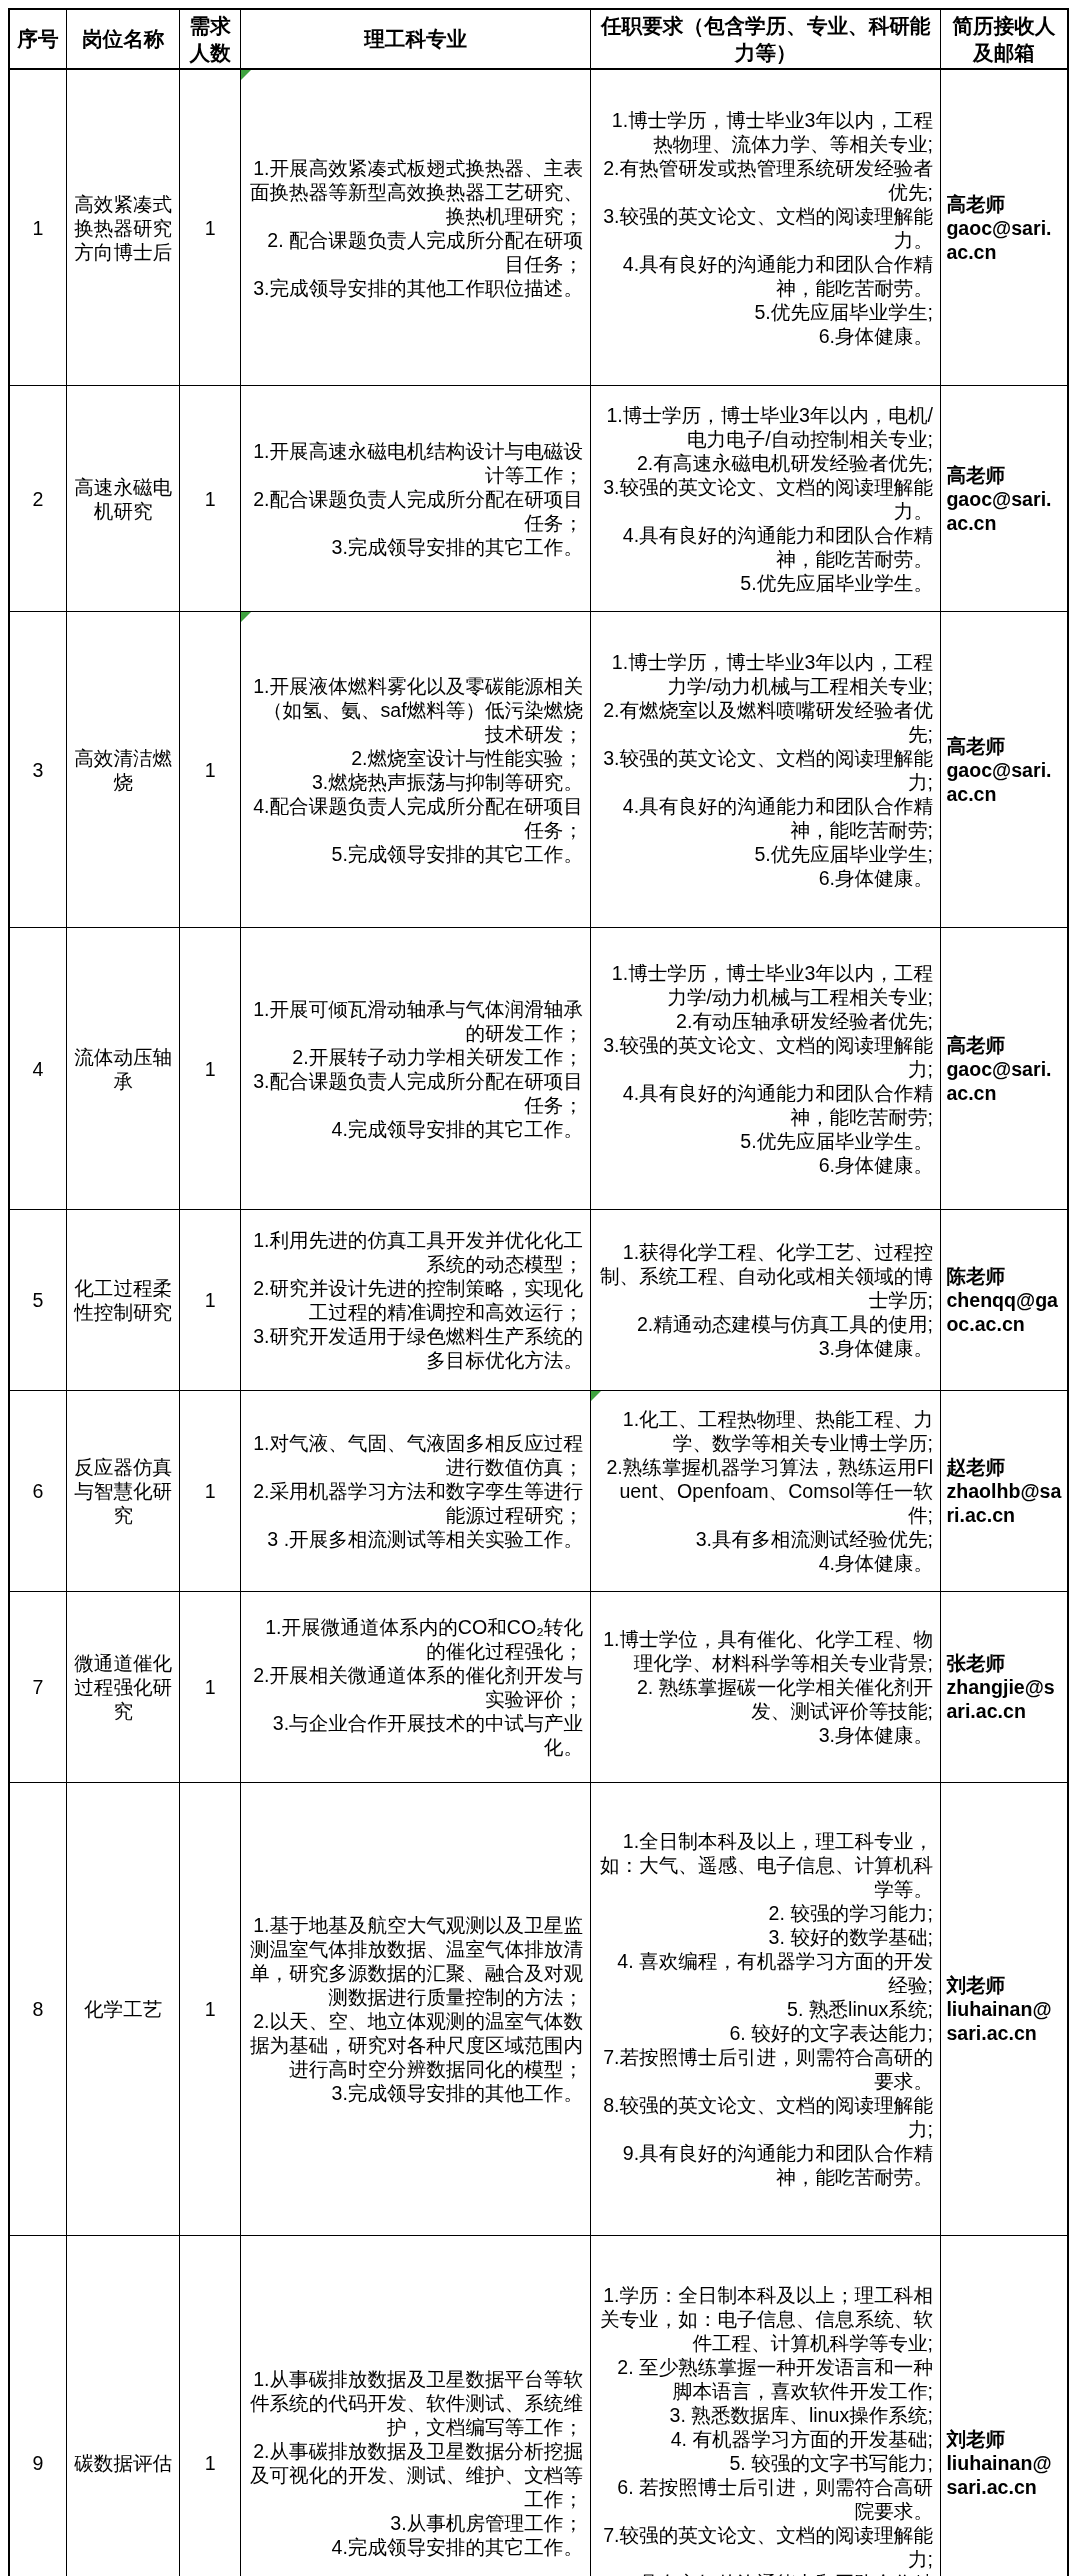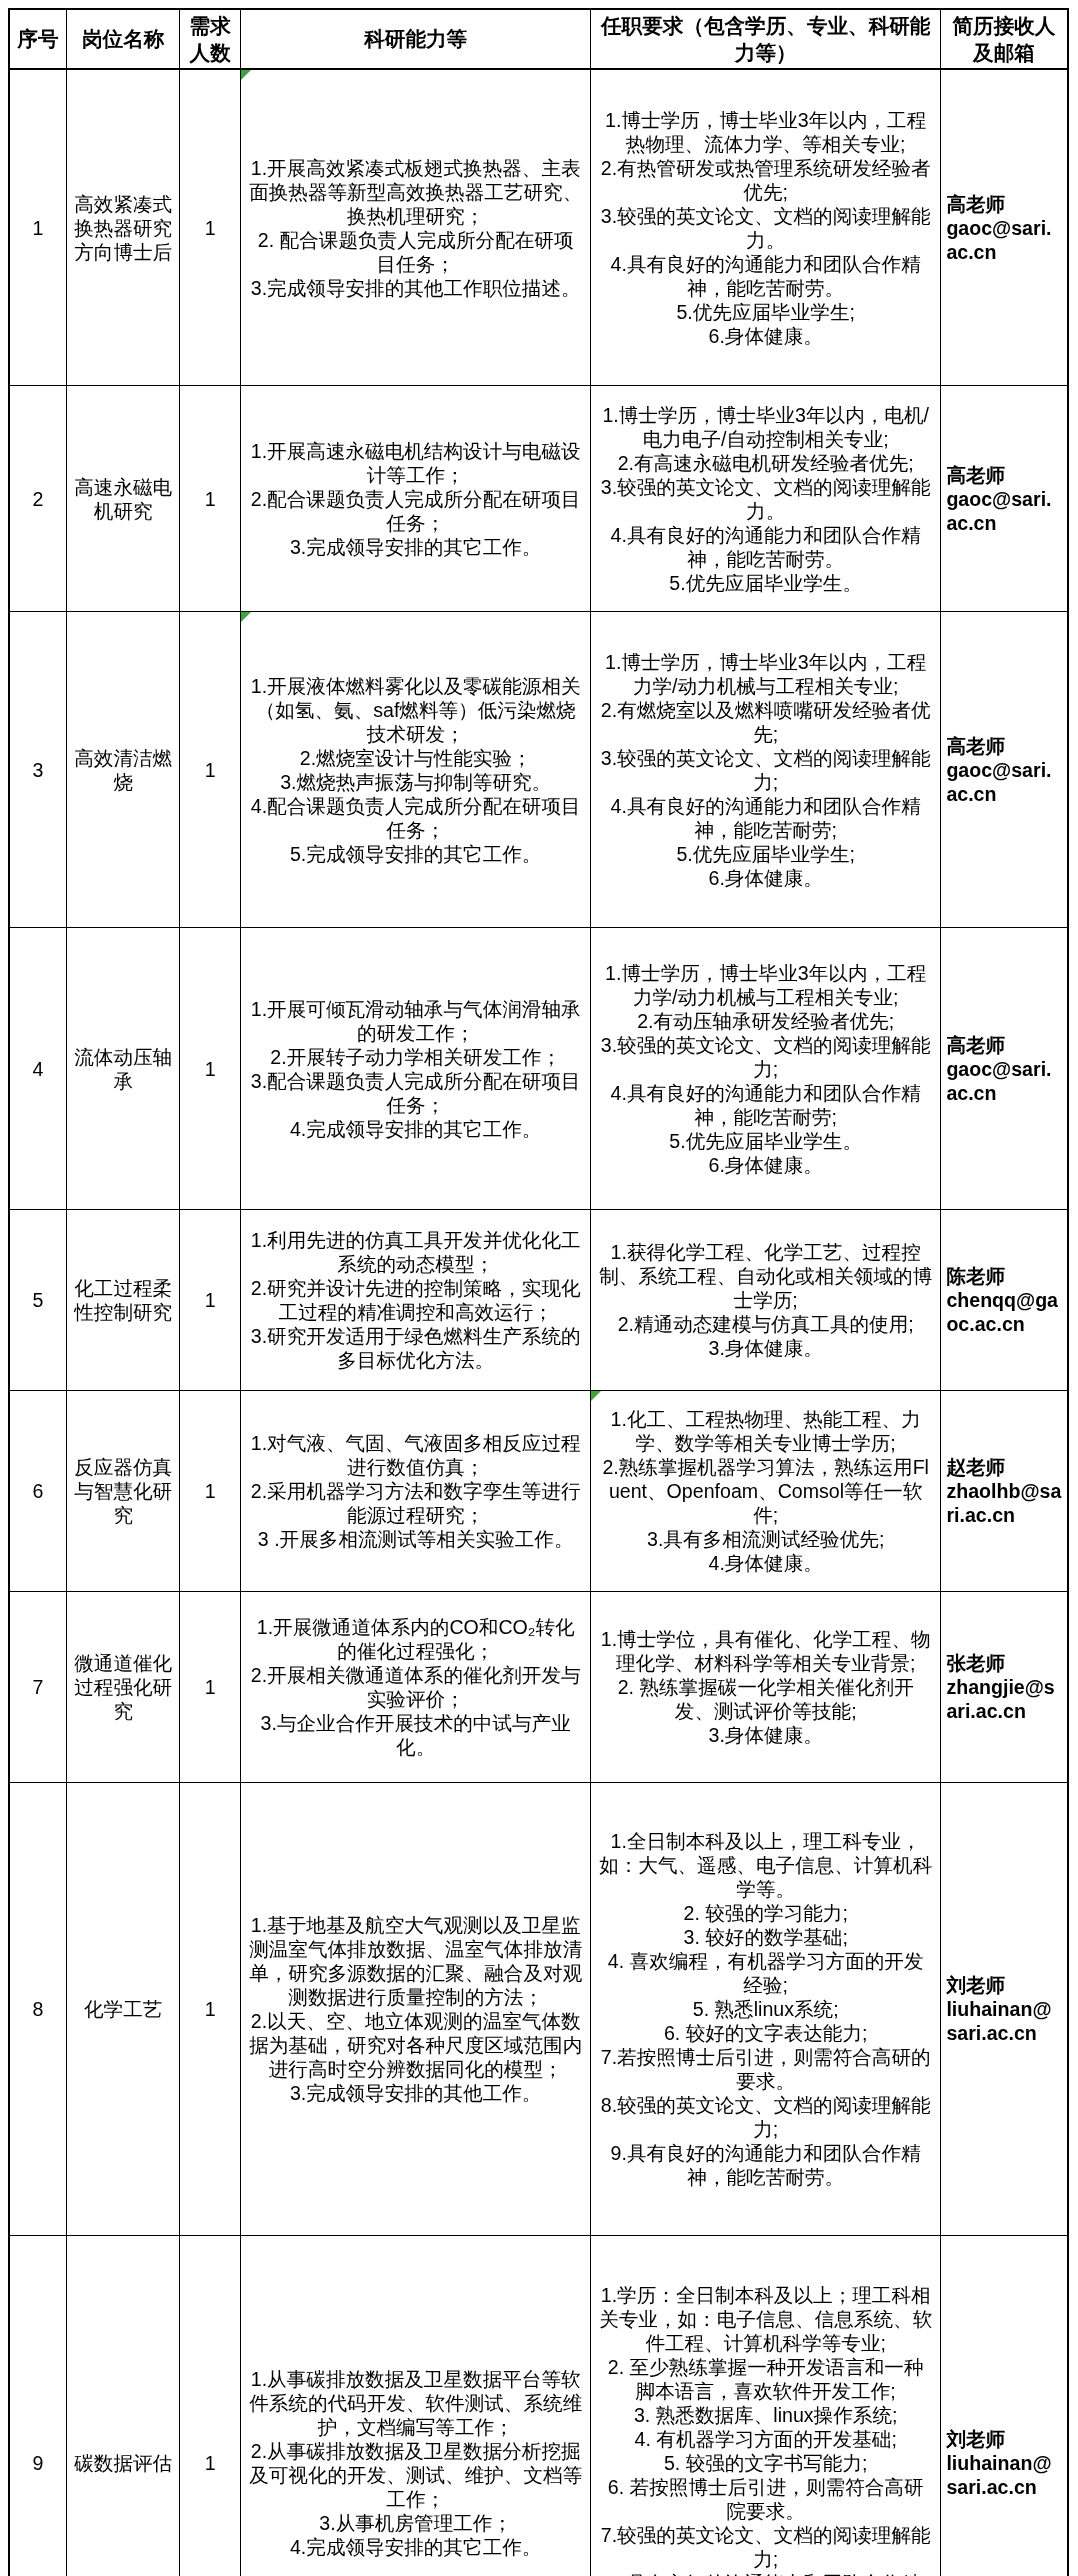--- a/index.html
+++ b/index.html
@@ -15,21 +15,21 @@
   }
   th,td{border:1.5px solid #000;vertical-align:middle;overflow:hidden;}
   thead th{
     font-weight:bold;font-size:20.6px;line-height:27px;
     text-align:center;padding:2.1px 4.1px;
     border-bottom:2.6px solid #000;white-space:pre-line;
   }
   td{font-size:19.6px;line-height:24px;position:relative;}
   td.c1,td.c3{text-align:center;}
   td.c2{text-align:center;padding:0 3.1px;}
-  td.c4,td.c5{text-align:center;padding:5.2px 7.2px;}
+  td.c4,td.c5{text-align:right;padding:5.2px 7.2px;}
   td.c6{text-align:left;padding:2.1px 5.2px;word-break:break-all;font-weight:bold;}
   .multiline{white-space:pre-line;word-break:break-all;}
   .contact-line{display:block;}
   .corner-marker{
     position:absolute;top:0;left:0;width:0;height:0;
     border-top:10.3px solid #3fa33f;border-right:10.3px solid transparent;
   }
 </style>
 </head>
 <body>
@@ -43,21 +43,21 @@
       <col style="width:350px">
       <col style="width:350px">
       <col style="width:127px">
     </colgroup>
     <thead>
       <tr style="height:59px">
         <th>序号</th>
         <th>岗位名称</th>
         <th>需求
 人数</th>
-        <th>科研能力等</th>
+        <th>理工科专业</th>
         <th>任职要求（包含学历、专业、科研能力等）</th>
         <th>简历接收人
 及邮箱</th>
       </tr>
     </thead>
     <tbody id="rows">
         <tr style="height: 317px;">
     <td class="c1"><span>1</span></td>
     <td class="c2"><span>高效紧凑式换热器研究方向博士后</span></td>
     <td class="c3"><span>1</span></td>

